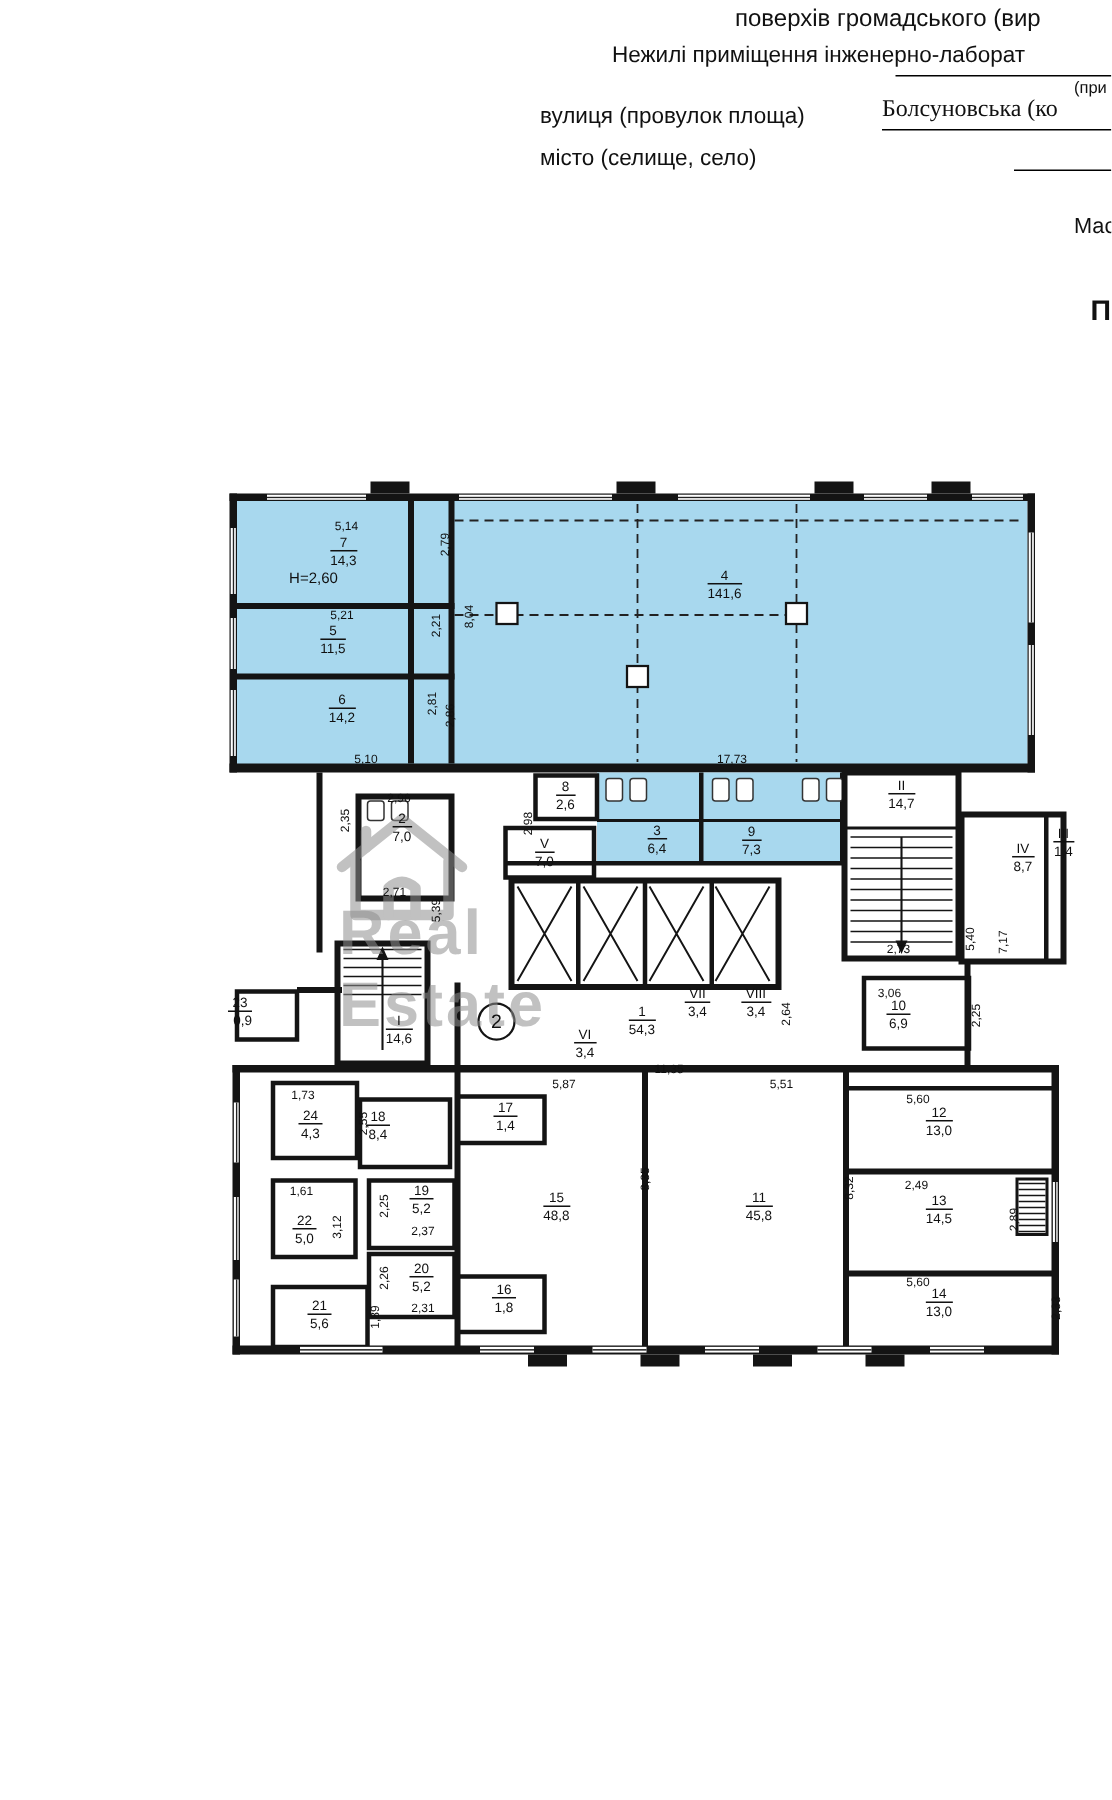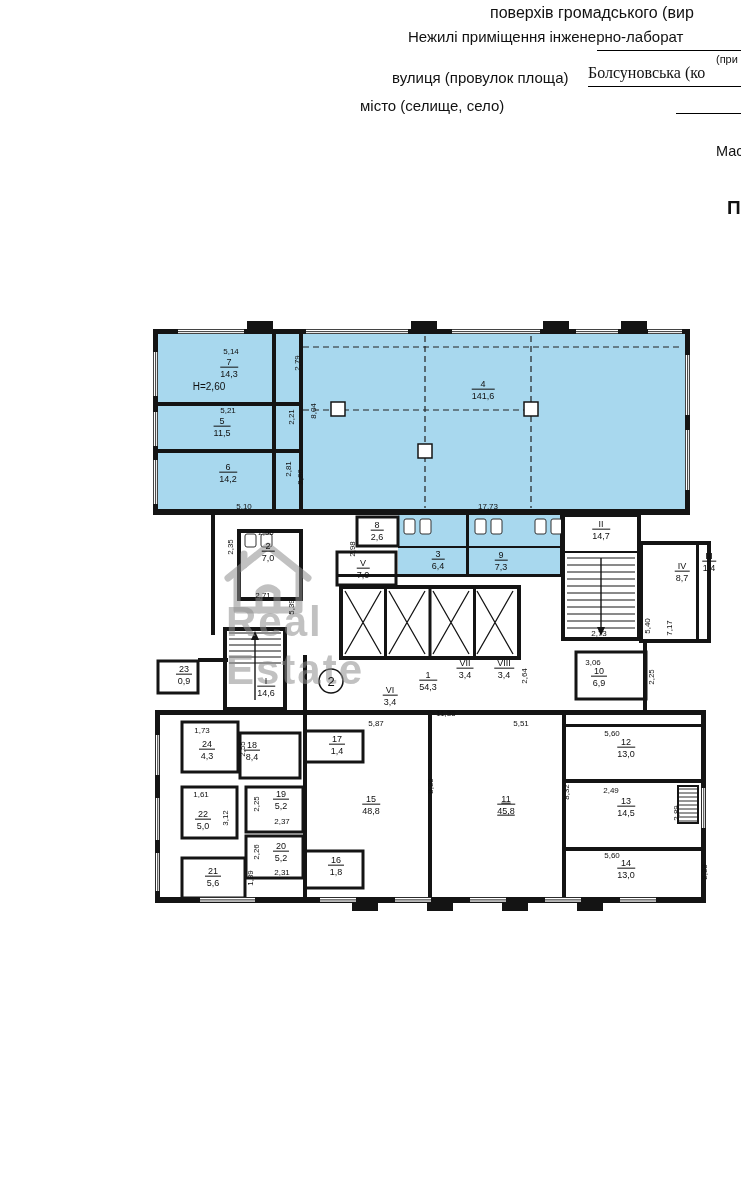--- a/index.html
+++ b/index.html
@@ -4,21 +4,21 @@
 <style>
   html,body{margin:0;padding:0;background:#fff;}
   .page{position:relative;width:741px;height:1200px;background:#ffffff;overflow:hidden;
         font-family:"Liberation Sans",sans-serif;color:#111;}
   .abs{position:absolute;white-space:nowrap;}
   
   .h-line1{left:490px;top:4px;font-size:16px;}
   .h-line2{left:408px;top:28px;font-size:15px;}
   .h-rule2{left:597px;top:36px;width:144px;border-bottom:1px solid #000;height:14px;}
   .h-line3{left:716px;top:53px;font-size:11px;}
-  .street-label{left:360px;top:69px;font-size:15px;margin-left:32px;}
+  .street-label{left:360px;top:69px;font-size:15px;}
   .street-value{left:588px;top:64px;font-size:16px;font-family:"Liberation Serif",serif;
                 border-bottom:1.5px solid #000;width:153px;height:22px;}
   .city-label{left:360px;top:97px;font-size:15px;}
   .city-rule{left:676px;top:95px;width:65px;height:18px;border-bottom:1.5px solid #000;}
   .scale-label{left:716px;top:143px;font-size:14.5px;}
   .plan-label{left:727px;top:197px;font-size:19px;font-weight:bold;}
   
   #labels{position:absolute;left:0;top:0;width:741px;height:1200px;pointer-events:none;}
   .room-label{position:absolute;transform:translate(-50%,-50%);text-align:center;
               font-size:9px;line-height:1.15;white-space:nowrap;color:#101010;}
@@ -318,21 +318,21 @@
         <span class="ra">3,4</span>
       </div>
       <div class="room-label" style="left: 504px; top: 669px;">
         <span class="rn">VIII</span>
         <span class="ra">3,4</span>
       </div>
       <div class="room-label" style="left: 599px; top: 677px;">
         <span class="rn">10</span>
         <span class="ra">6,9</span>
       </div>
-      <div class="room-label" style="left: 184px; top: 675px;">
+      <div class="room-label" style="left: 160px; top: 675px; text-align: right;">
         <span class="rn">23</span>
         <span class="ra">0,9</span>
       </div>
       <div class="room-label" style="left: 266px; top: 687px;">
         <span class="rn">I</span>
         <span class="ra">14,6</span>
       </div>
       <div class="room-label" style="left: 207px; top: 750px;">
         <span class="rn">24</span>
         <span class="ra">4,3</span>
@@ -342,21 +342,21 @@
         <span class="ra">8,4</span>
       </div>
       <div class="room-label" style="left: 337px; top: 745px;">
         <span class="rn">17</span>
         <span class="ra">1,4</span>
       </div>
       <div class="room-label" style="left: 371px; top: 805px;">
         <span class="rn">15</span>
         <span class="ra">48,8</span>
       </div>
-      <div class="room-label" style="left: 506px; top: 805px; text-decoration: underline;">
+      <div class="room-label" style="left: 506px; top: 805px;">
         <span class="rn">11</span>
         <span class="ra">45,8</span>
       </div>
       <div class="room-label" style="left: 626px; top: 748px;">
         <span class="rn">12</span>
         <span class="ra">13,0</span>
       </div>
       <div class="room-label" style="left: 626px; top: 807px;">
         <span class="rn">13</span>
         <span class="ra">14,5</span>

